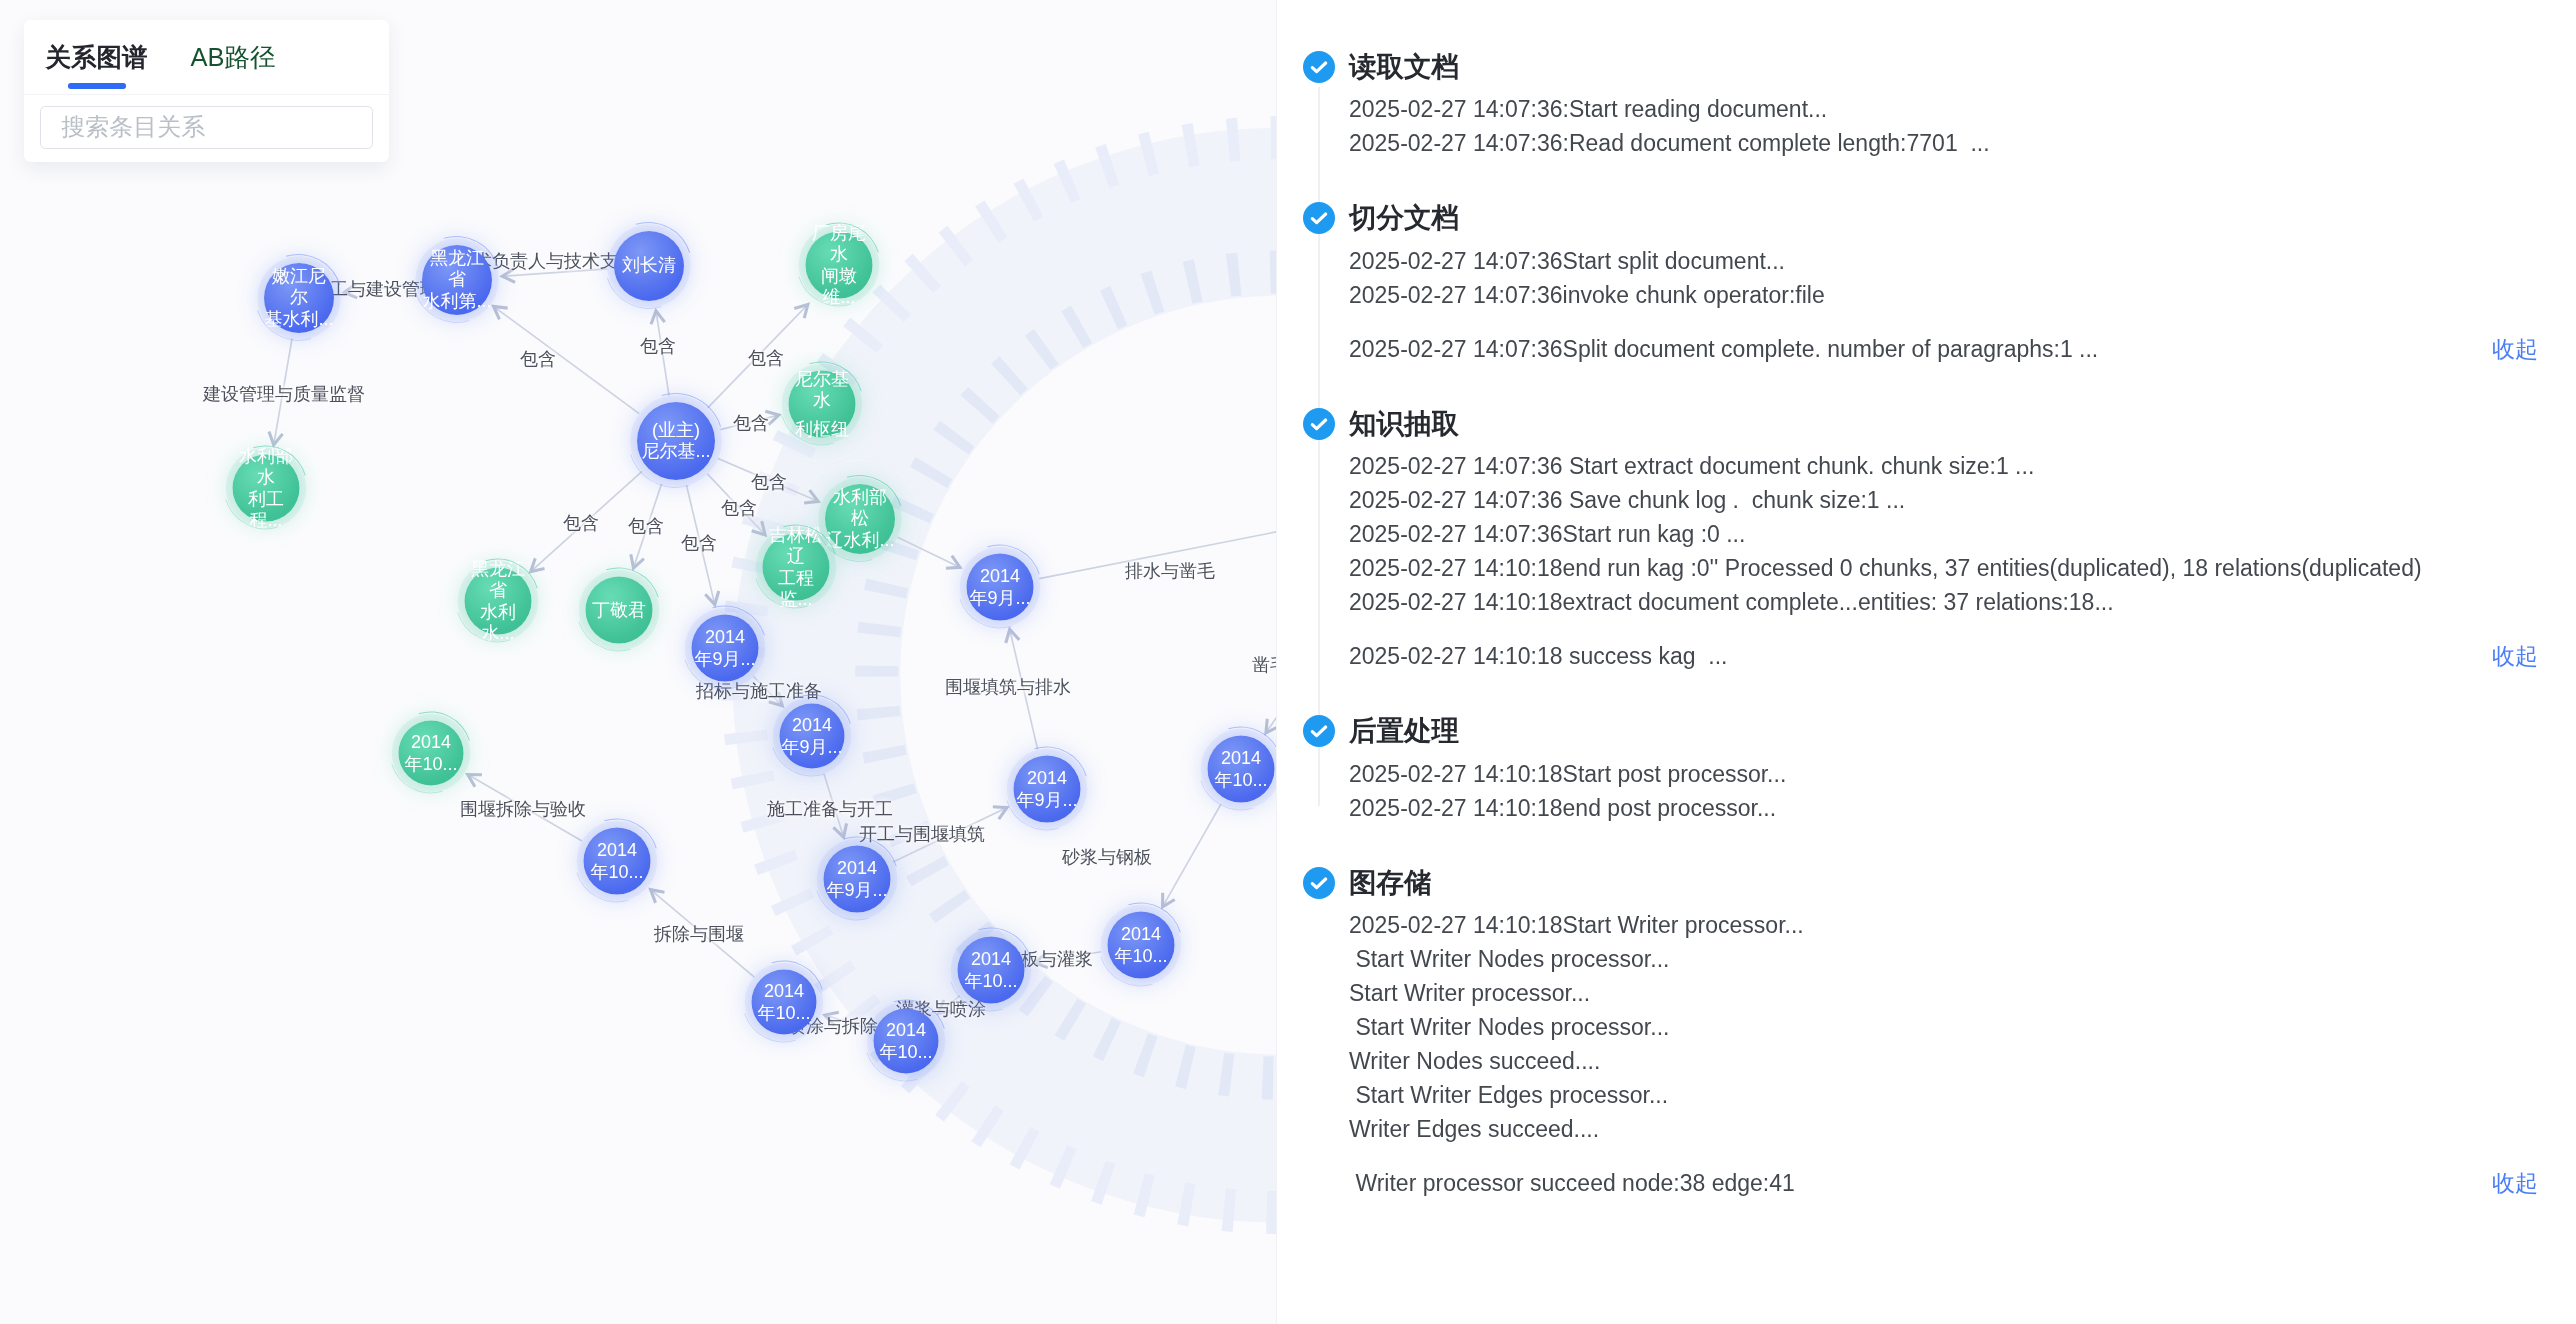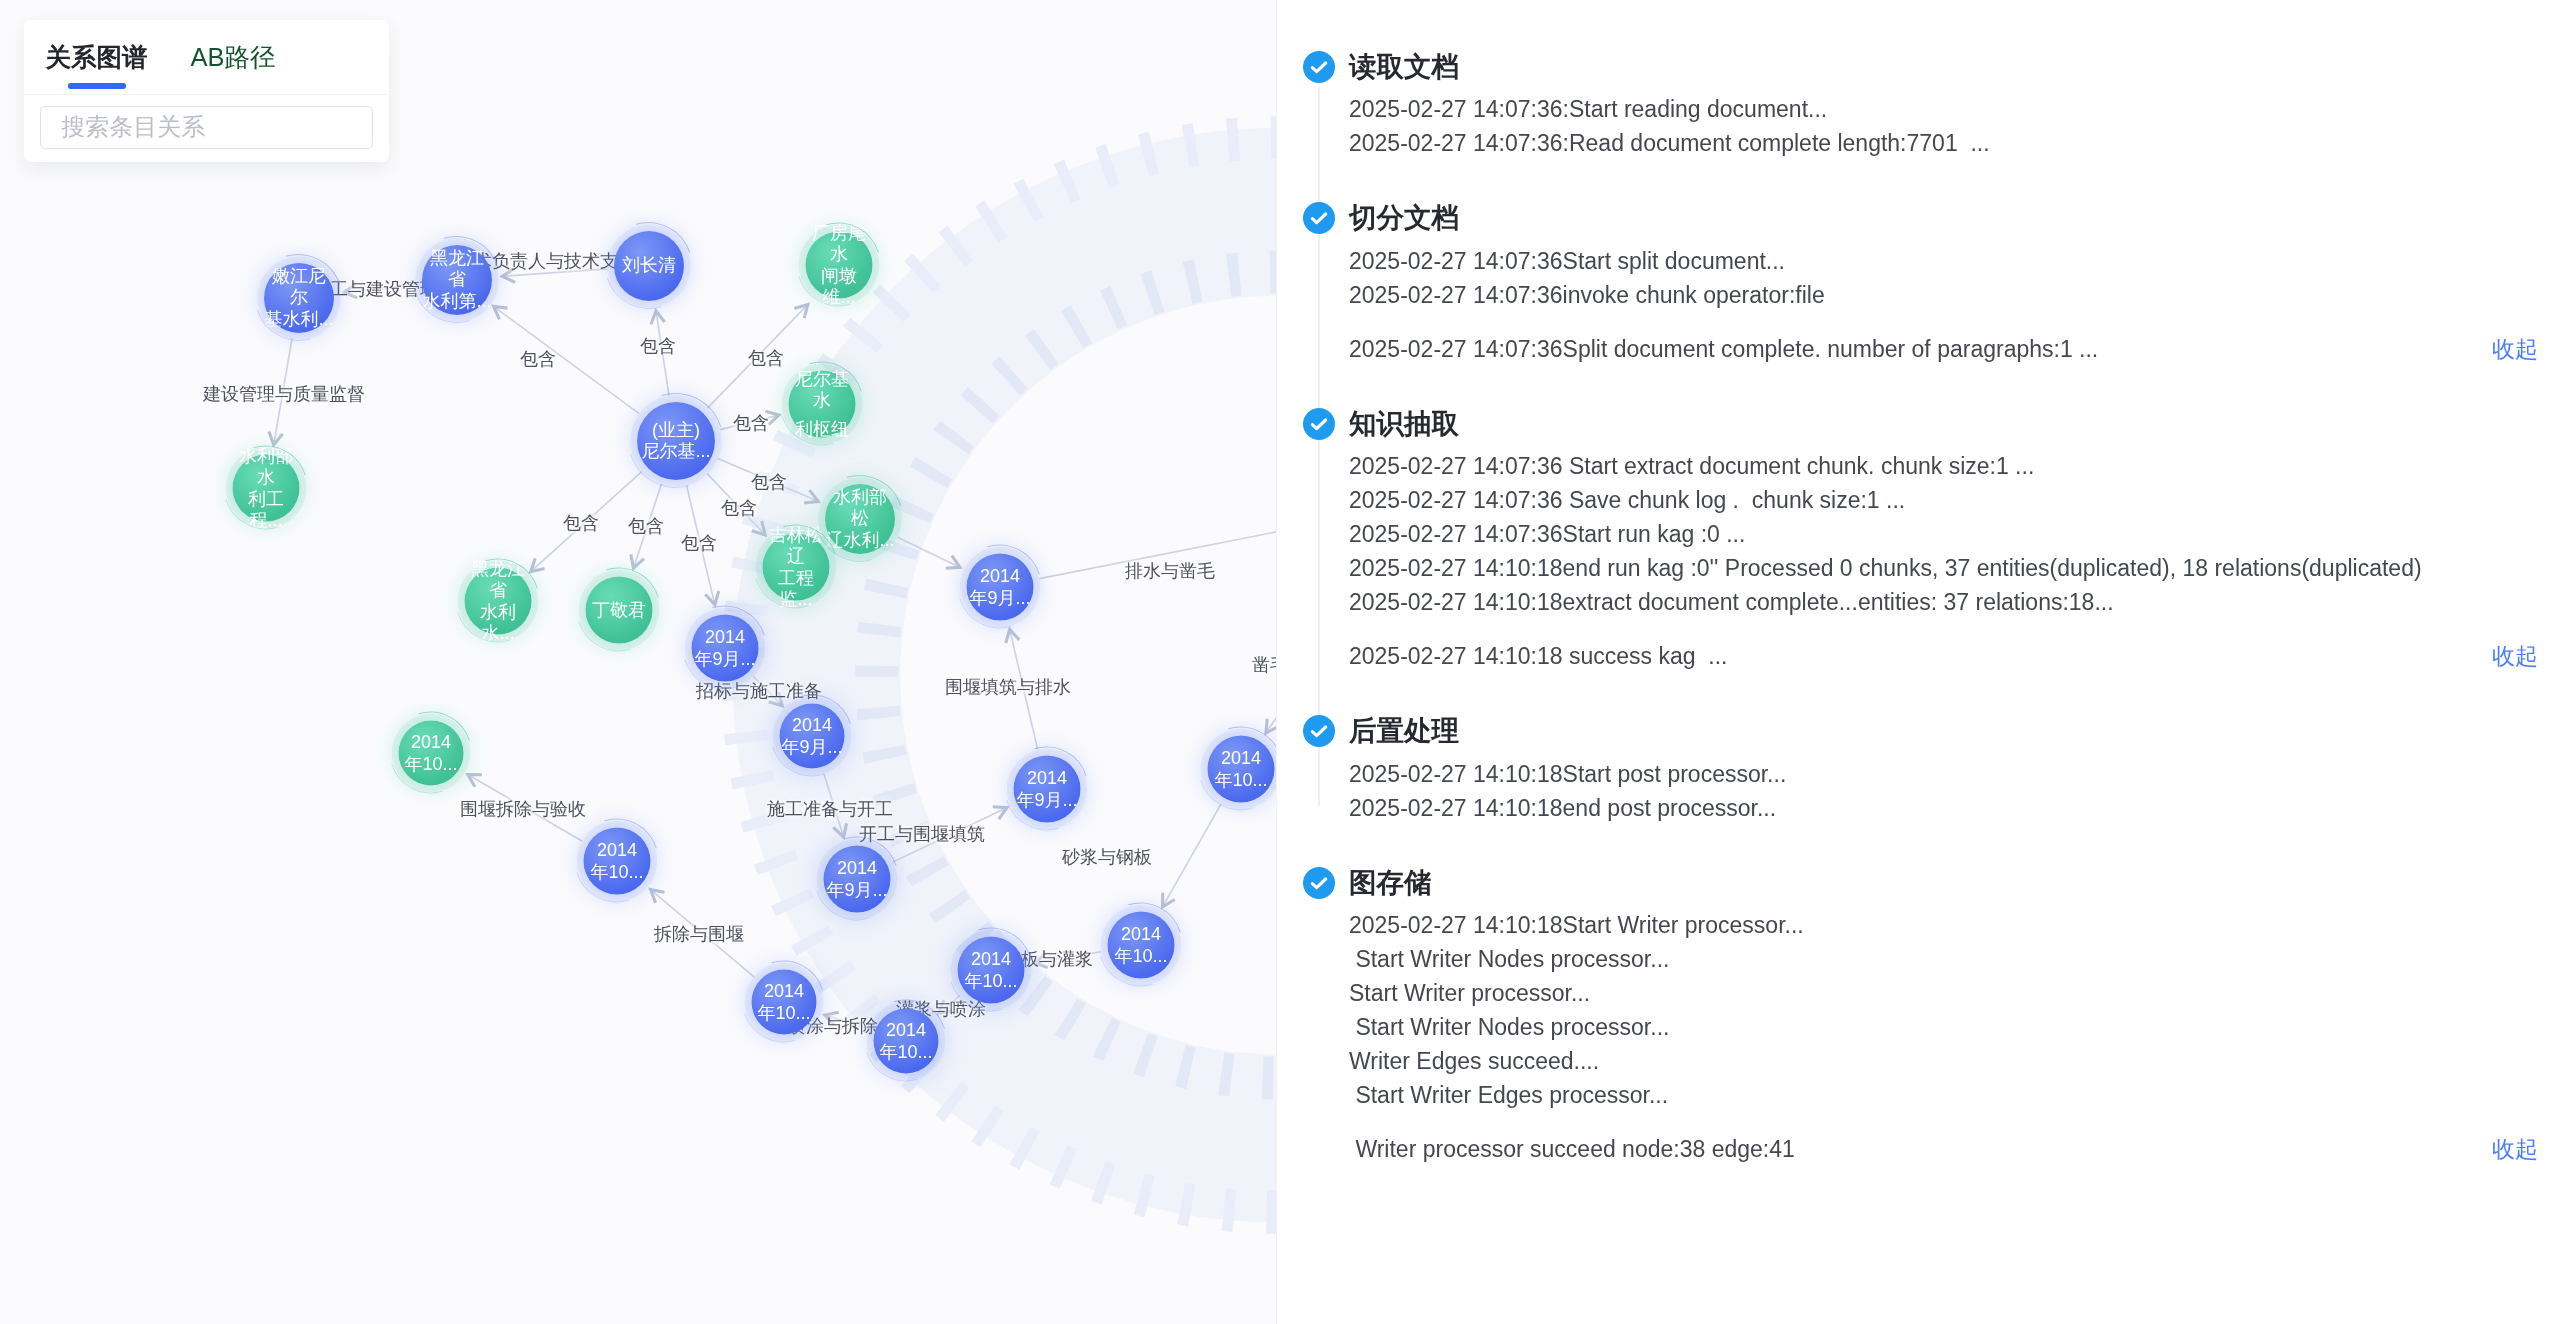--- a/index.html
+++ b/index.html
@@ -278,19 +278,20 @@
       <div class="section">
         <div class="check-icon"><svg width="32" height="32" viewBox="0 0 24 24">
             <circle cx="12" cy="12" r="12" fill="#1e9bf0"></circle>
             <path d="M7 12.5l3.2 3L17 9" fill="none" stroke="#fff" stroke-width="2.4" stroke-linecap="round" stroke-linejoin="round"></path>
           </svg></div>
         <div class="section-title">图存储</div>
         <div class="log-line"><span>2025-02-27 14:10:18Start Writer processor...</span></div>
         <div class="log-line"><span> Start Writer Nodes processor...</span></div>
         <div class="log-line"><span>Start Writer processor...</span></div>
         <div class="log-line"><span> Start Writer Nodes processor...</span></div>
+        <div class="log-line"><span>Writer Nodes succeed....</span></div>
+        <div class="log-line"><span> Start Writer Edges processor...</span></div>
         <div class="log-line"><span>Writer Edges succeed....</span></div>
-        <div class="log-line"><span> Start Writer Edges processor...</span></div>
         <div class="log-line"><span> Writer processor succeed node:38 edge:41</span><span class="collapse-link">收起</span></div>
       </div>
     </div>
 </div>
 
 
 </body></html>

